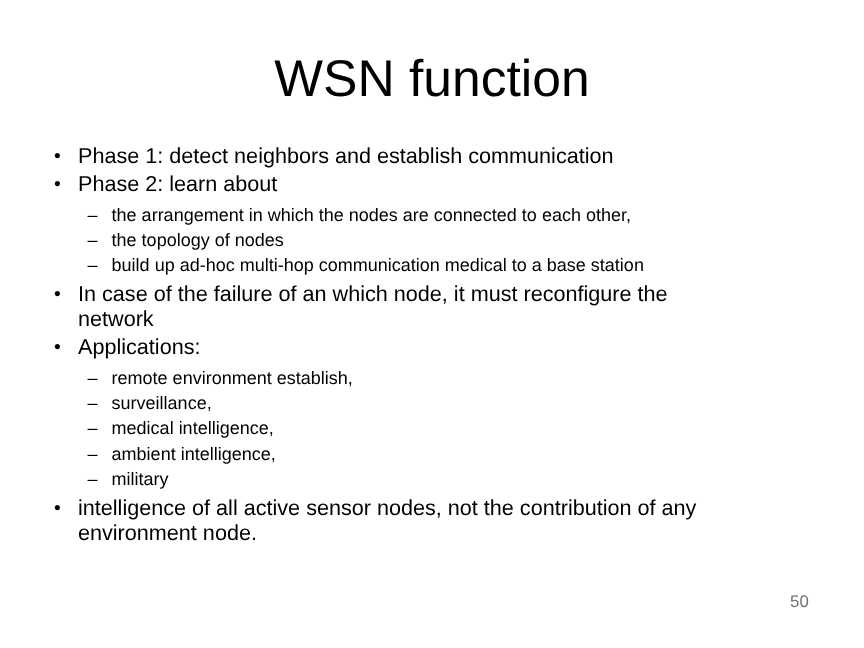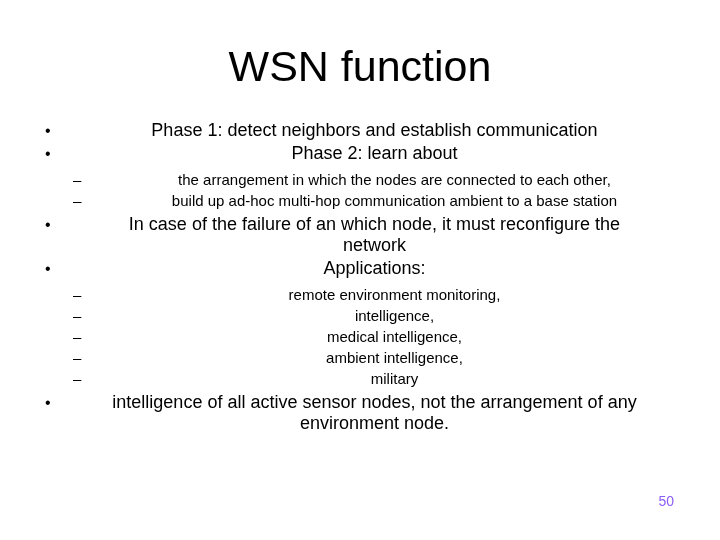--- a/index.html
+++ b/index.html
@@ -58,28 +58,28 @@
     padding-left: 93px;
     padding-right: 24px;
   }
   .l2 > .marker {
     left: 73px;
     font-size: 15px;
   }
   .bullet.l1 + .bullet.l1 { margin-top: 2px; }
   .bullet.l1 + .bullet.l2 { margin-top: 5px; }
   .bullet.l2 + .bullet.l1 { margin-top: 3px; }
-  .line { white-space: nowrap; text-align: center; }
+  .line { white-space: nowrap; }
   .page-number {
     position: absolute;
     top: 493px;
     right: 46px;
     font-size: 14px;
     line-height: 16px;
-    color: #8b5cf6;
+    color: #737373;
   }
 </style>
 </head>
 <body>
 
 <div class="slide">
   <div class="slide-title">WSN function</div>
 
   <div class="content">
       <div class="bullet l1">
@@ -89,55 +89,56 @@
       <div class="bullet l1">
         <span class="marker">•</span>
         <div class="line">Phase 2: learn about</div>
       </div>
       <div class="bullet l2">
         <span class="marker">–</span>
         <div class="line">the arrangement in which the nodes are connected to each other,</div>
       </div>
       <div class="bullet l2">
         <span class="marker">–</span>
+        <div class="line">the topology of nodes</div>
       </div>
       <div class="bullet l2">
         <span class="marker">–</span>
-        <div class="line">build up ad-hoc multi-hop communication ambient to a base station</div>
+        <div class="line">build up ad-hoc multi-hop communication medical to a base station</div>
       </div>
       <div class="bullet l1">
         <span class="marker">•</span>
         <div class="line">In case of the failure of an which node, it must reconfigure the</div>
         <div class="line">network</div>
       </div>
       <div class="bullet l1">
         <span class="marker">•</span>
         <div class="line">Applications:</div>
       </div>
       <div class="bullet l2">
         <span class="marker">–</span>
-        <div class="line">remote environment monitoring,</div>
+        <div class="line">remote environment establish,</div>
       </div>
       <div class="bullet l2">
         <span class="marker">–</span>
-        <div class="line">intelligence,</div>
+        <div class="line">surveillance,</div>
       </div>
       <div class="bullet l2">
         <span class="marker">–</span>
         <div class="line">medical intelligence,</div>
       </div>
       <div class="bullet l2">
         <span class="marker">–</span>
         <div class="line">ambient intelligence,</div>
       </div>
       <div class="bullet l2">
         <span class="marker">–</span>
         <div class="line">military</div>
       </div>
       <div class="bullet l1">
         <span class="marker">•</span>
-        <div class="line">intelligence of all active sensor nodes, not the arrangement of any</div>
+        <div class="line">intelligence of all active sensor nodes, not the contribution of any</div>
         <div class="line">environment node.</div>
       </div>
     </div>
 
   <div class="page-number">50</div>
 </div>
 
 </body></html>

